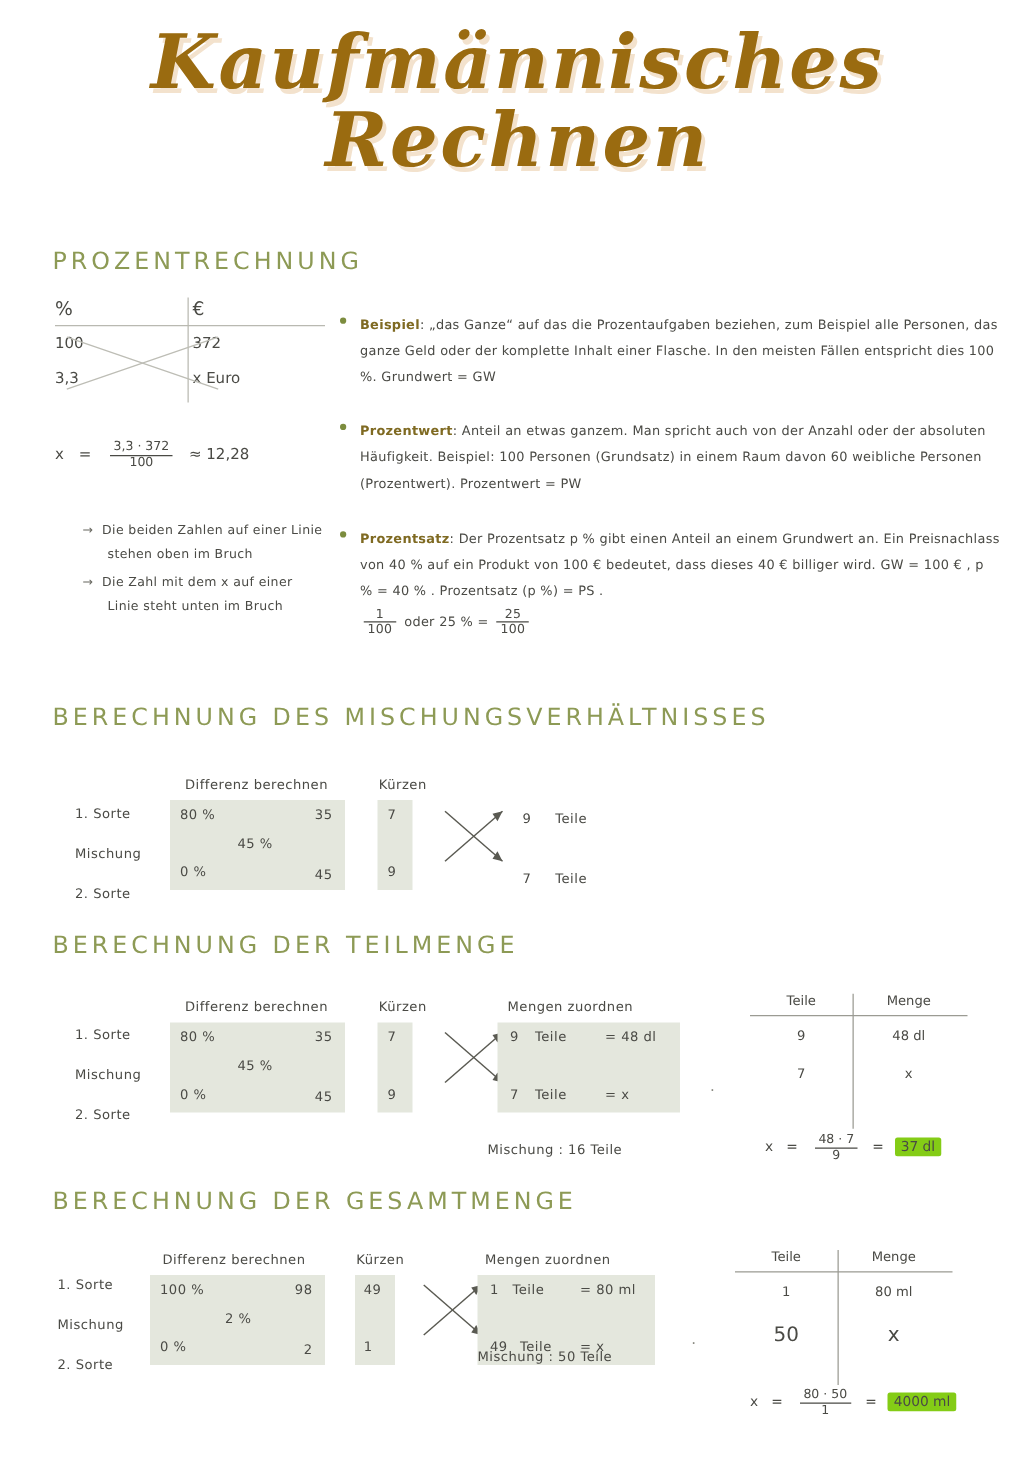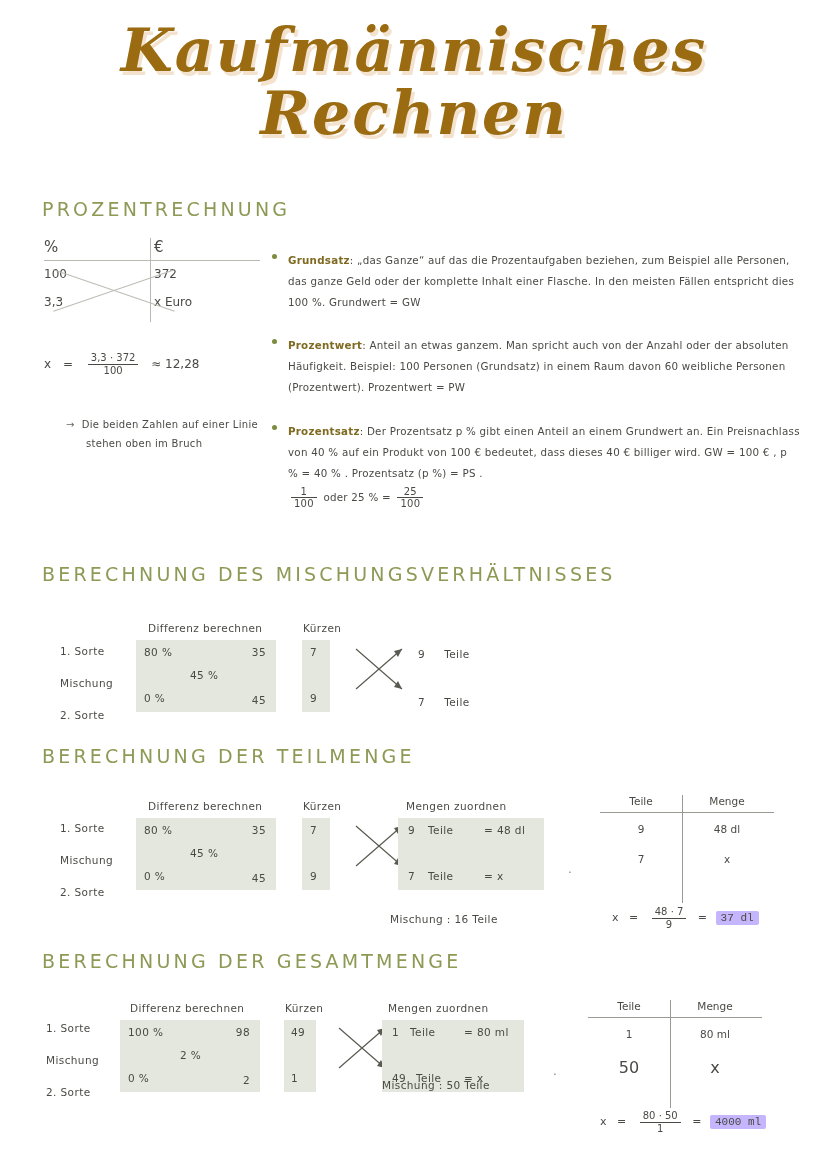--- a/index.html
+++ b/index.html
@@ -68,21 +68,21 @@
   .bul .dot{position:absolute;left:0;top:4px;width:5px;height:5px;border-radius:50%;background:#7c8c3e;}
   .bul .body{margin-left:16px;font-size:10.3px;line-height:2.05;color:#4a4a45;letter-spacing:.25px;}
   .kw{color:#7f6a22;font-weight:700;}
 
   
   .blk{position:absolute;}
   .lbl{font-size:10.5px;color:#4a4a45;letter-spacing:.4px;}
   .grey{background:#e4e7dd;}
   .mini-hdr{font-size:10.5px;color:#4a4a45;letter-spacing:.4px;}
 
-  .hl-green{background:#c4b5fd;padding:1px 5px;border-radius:2px;font-family:Liberation Mono, monospace;}
+  .hl-green{background:#84cc16;padding:1px 5px;border-radius:2px;}
 
   .sep-dot{position:absolute;font-size:12px;color:#8a8a82;}
 </style>
 </head>
 <body>
 
 <div class="page">
 
   <div class="title-wrap">
     <div class="title-line title-1">Kaufmännisches</div>
@@ -116,27 +116,31 @@
       <span class="num">3,3 · 372</span>
       <span class="den">100</span>
     </span>
     <span style="margin-left:6px;">≈ 12,28</span>
   </div>
 
   <div class="arrow-note" style="left:34px;top:415px;">
     <div><span style="color:#6a6a62;">→</span>&nbsp;&nbsp;<span>Die beiden Zahlen auf einer Linie</span></div>
     <div style="padding-left:20px;"><span>stehen oben im Bruch</span></div>
   </div>
+  <div class="arrow-note" style="left:34px;top:457px;">
+    <div><span style="color:#6a6a62;">→</span>&nbsp;&nbsp;<span>Die Zahl mit dem  x  auf einer</span></div>
+    <div style="padding-left:20px;"><span>Linie steht unten im Bruch</span></div>
+  </div>
 
   <div class="bullets">
 
     <div class="bul">
       <span class="dot"></span>
       <div class="body">
-        <span class="kw">Grundsatz</span><span>: „das Ganze“ auf das die Prozentaufgaben beziehen, zum Beispiel alle Personen, das ganze Geld oder der komplette Inhalt einer Flasche. In den meisten Fällen entspricht dies 100 %. Grundwert = GW</span>
+        <span class="kw">Beispiel</span><span>: „das Ganze“ auf das die Prozentaufgaben beziehen, zum Beispiel alle Personen, das ganze Geld oder der komplette Inhalt einer Flasche. In den meisten Fällen entspricht dies 100 %. Grundwert = GW</span>
       </div>
     </div>
 
     <div class="bul">
       <span class="dot"></span>
       <div class="body">
         <span class="kw">Prozentwert</span><span>: Anteil an etwas ganzem. Man spricht auch von der Anzahl oder der absoluten Häufigkeit. Beispiel: 100 Personen (Grundsatz) in einem Raum davon 60 weibliche Personen (Prozentwert). Prozentwert = PW</span>
       </div>
     </div>
 

